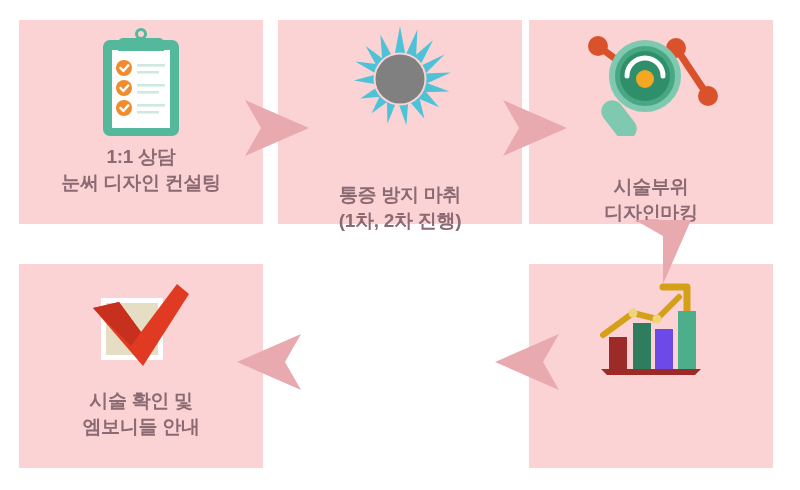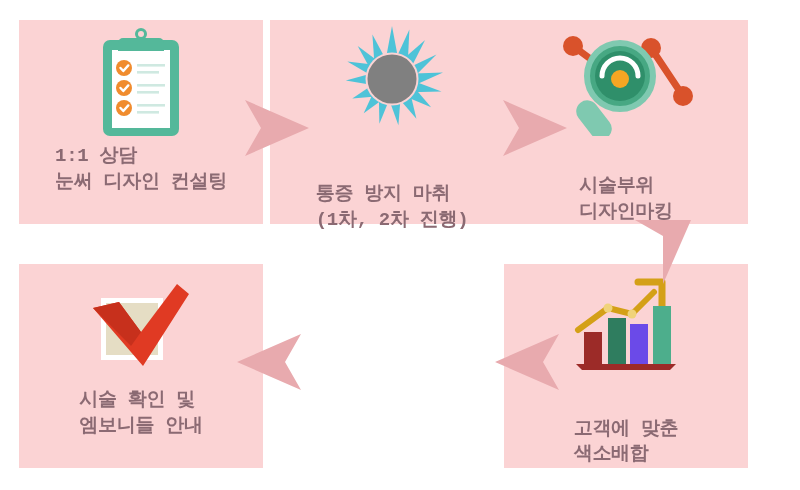--- a/index.html
+++ b/index.html
@@ -28,41 +28,41 @@
     background: #fbd3d4;
     box-sizing: border-box;
     display: flex;
     flex-direction: column;
     align-items: center;
     justify-content: flex-start;
   }
   .card.r1 { top: 20px; }
   .card.r2 { top: 264px; }
   .card.c1 { left: 19px; }
-  .card.c2 { left: 270px; gap: 48px; }
-  .card.c3 { left: 504px; gap: 38px; }
+  .card.c2 { left: 278px; gap: 48px; }
+  .card.c3 { left: 529px; gap: 38px; }
 
   .icon-wrap {
     height: 124px;
     width: 100%;
     display: flex;
     align-items: center;
     justify-content: center;
     padding-top: 4px;
     box-sizing: border-box;
   }
   .label {
+    text-align: center;
     color: #8b6a73;
     font-size: 19px;
     font-weight: bold;
     line-height: 1.35;
     letter-spacing: -0.3px;
     white-space: pre-line;
     padding: 0 6px;
-    font-family: Liberation Mono, monospace;
   }
 
   
   .arrow {
     position: absolute;
   }
   .arrow svg { display: block; }
 
   .arrow-r1 { left: 243px; top: 98px; width: 66px; height: 60px; }
   .arrow-r2 { left: 501px; top: 98px; width: 66px; height: 60px; }
@@ -156,22 +156,20 @@
         <circle cx="38" cy="38" r="4.5" fill="#f0d37a"></circle>
         <circle cx="62" cy="44" r="4.5" fill="#f0d37a"></circle>
         <path d="M68 12 h24 v24" fill="none" stroke="#d4a017" stroke-width="7" stroke-linecap="round" stroke-linejoin="round"></path>
         <rect x="14" y="62" width="18" height="32" fill="#9c2b28"></rect>
         <rect x="38" y="48" width="18" height="46" fill="#2f7d5f"></rect>
         <rect x="60" y="54" width="18" height="40" fill="#6b4ae8"></rect>
         <rect x="83" y="36" width="18" height="58" fill="#4dae8c"></rect>
         <path d="M6 94 h100 l-6 6 h-88 z" fill="#9c2b28"></path>
       </svg>
     </div>
-    <div class="label">고객에 맞춘
-색소배합</div>
   </div>
 
 
   <div class="card r2 c1">
     <div class="icon-wrap">
       <svg width="108" height="104" viewBox="0 0 108 104" aria-hidden="true">
         <rect x="14" y="22" width="62" height="62" fill="#ffffff"></rect>
         <rect x="19" y="27" width="52" height="52" fill="#e5ddc4"></rect>
         <path d="M6 32 l26 -6 l22 30 l36 -48 l12 10 l-46 72 z" fill="#e03a23"></path>
         <path d="M6 32 l26 -6 l22 30 l-10 14 z" fill="#c7301c"></path>

